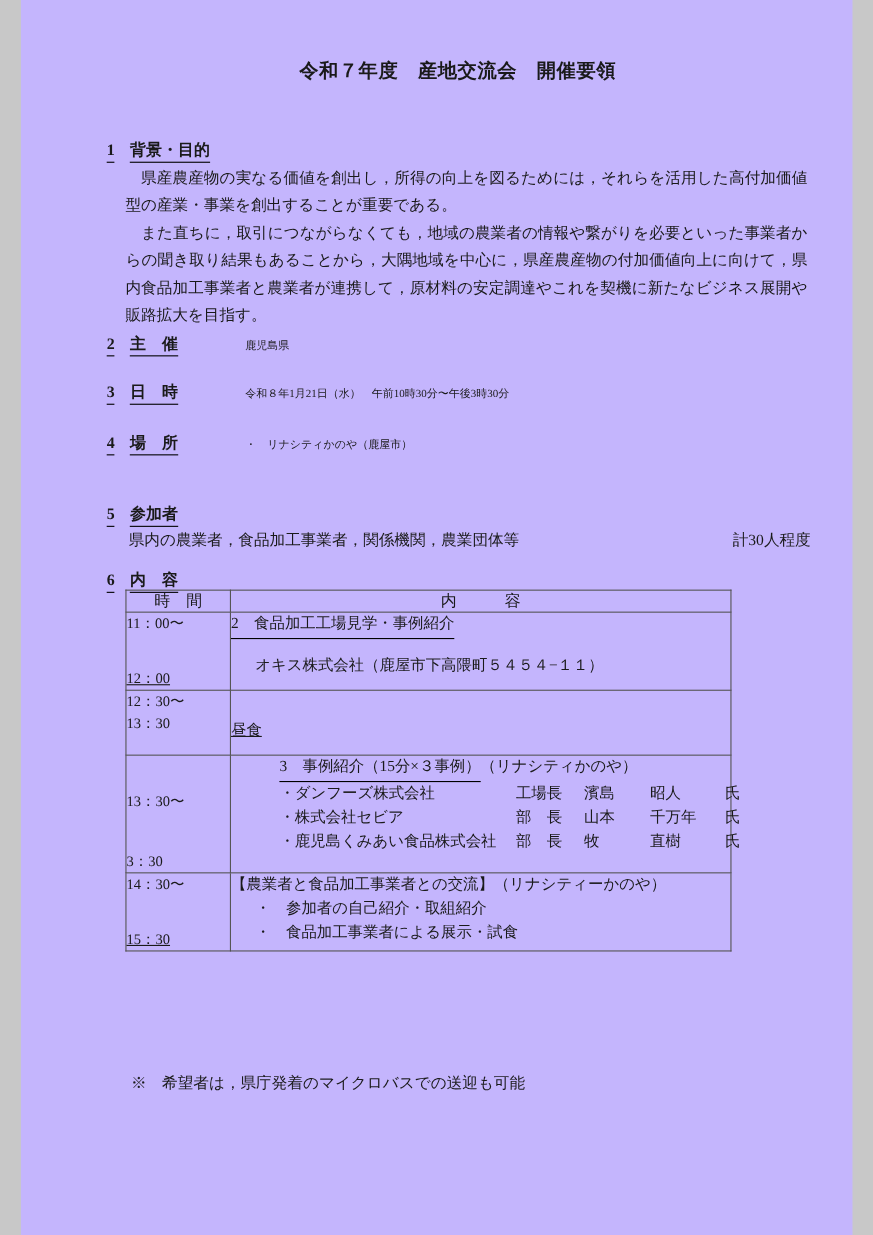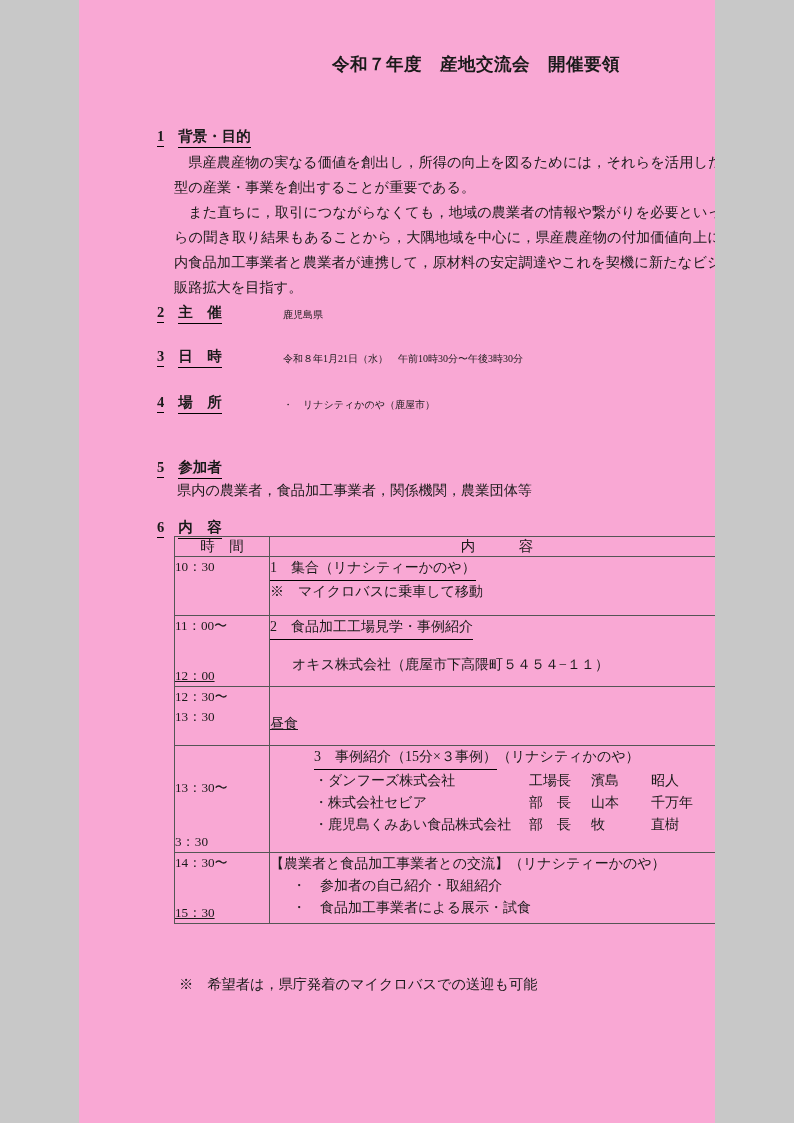--- a/index.html
+++ b/index.html
@@ -2,23 +2,23 @@
 <html><head>
 <meta charset="utf-8">
 <style>
   html, body {
     margin: 0;
     padding: 0;
     background: #c8c8c8;
   }
   .page {
     position: relative;
-    width: 636px;
+    width: 756px;
     height: 1123px;
-    background: #f9a8d4;
+    background: #c4b5fd;
     margin: 0 auto;
     font-family: "Liberation Serif", "DejaVu Serif", serif;
     color: #1a1a1a;
     overflow: hidden;
   }
 
   
   .doc-title {
     position: absolute;
     top: 52px;
@@ -196,29 +196,20 @@
         <col class="col-body">
       </colgroup>
     <thead>
       <tr>
         <th class="th-cell">時　間</th>
         <th class="th-cell">内　　　容</th>
       </tr>
     </thead>
     <tbody>
 
-      <tr>
-        <td class="time-cell">
-          <span>10：30</span>
-        </td>
-        <td class="body-cell" style="height:58px;">
-          <span class="ln"><span class="subhead">1　集合（リナシティーかのや）</span></span>
-          <span class="ln">※　マイクロバスに乗車して移動</span>
-        </td>
-      </tr>
 
       <tr>
         <td class="time-cell gap">
           <span class="ln">11：00〜</span>
           <span class="t2">12：00</span>
         </td>
         <td class="body-cell" style="height:64px;">
           <span class="ln"><span class="subhead">2　食品加工工場見学・事例紹介</span></span>
           <span class="gap-line"></span>
           <span class="ln indent-1">オキス株式会社（鹿屋市下高隈町５４５４−１１）</span>

